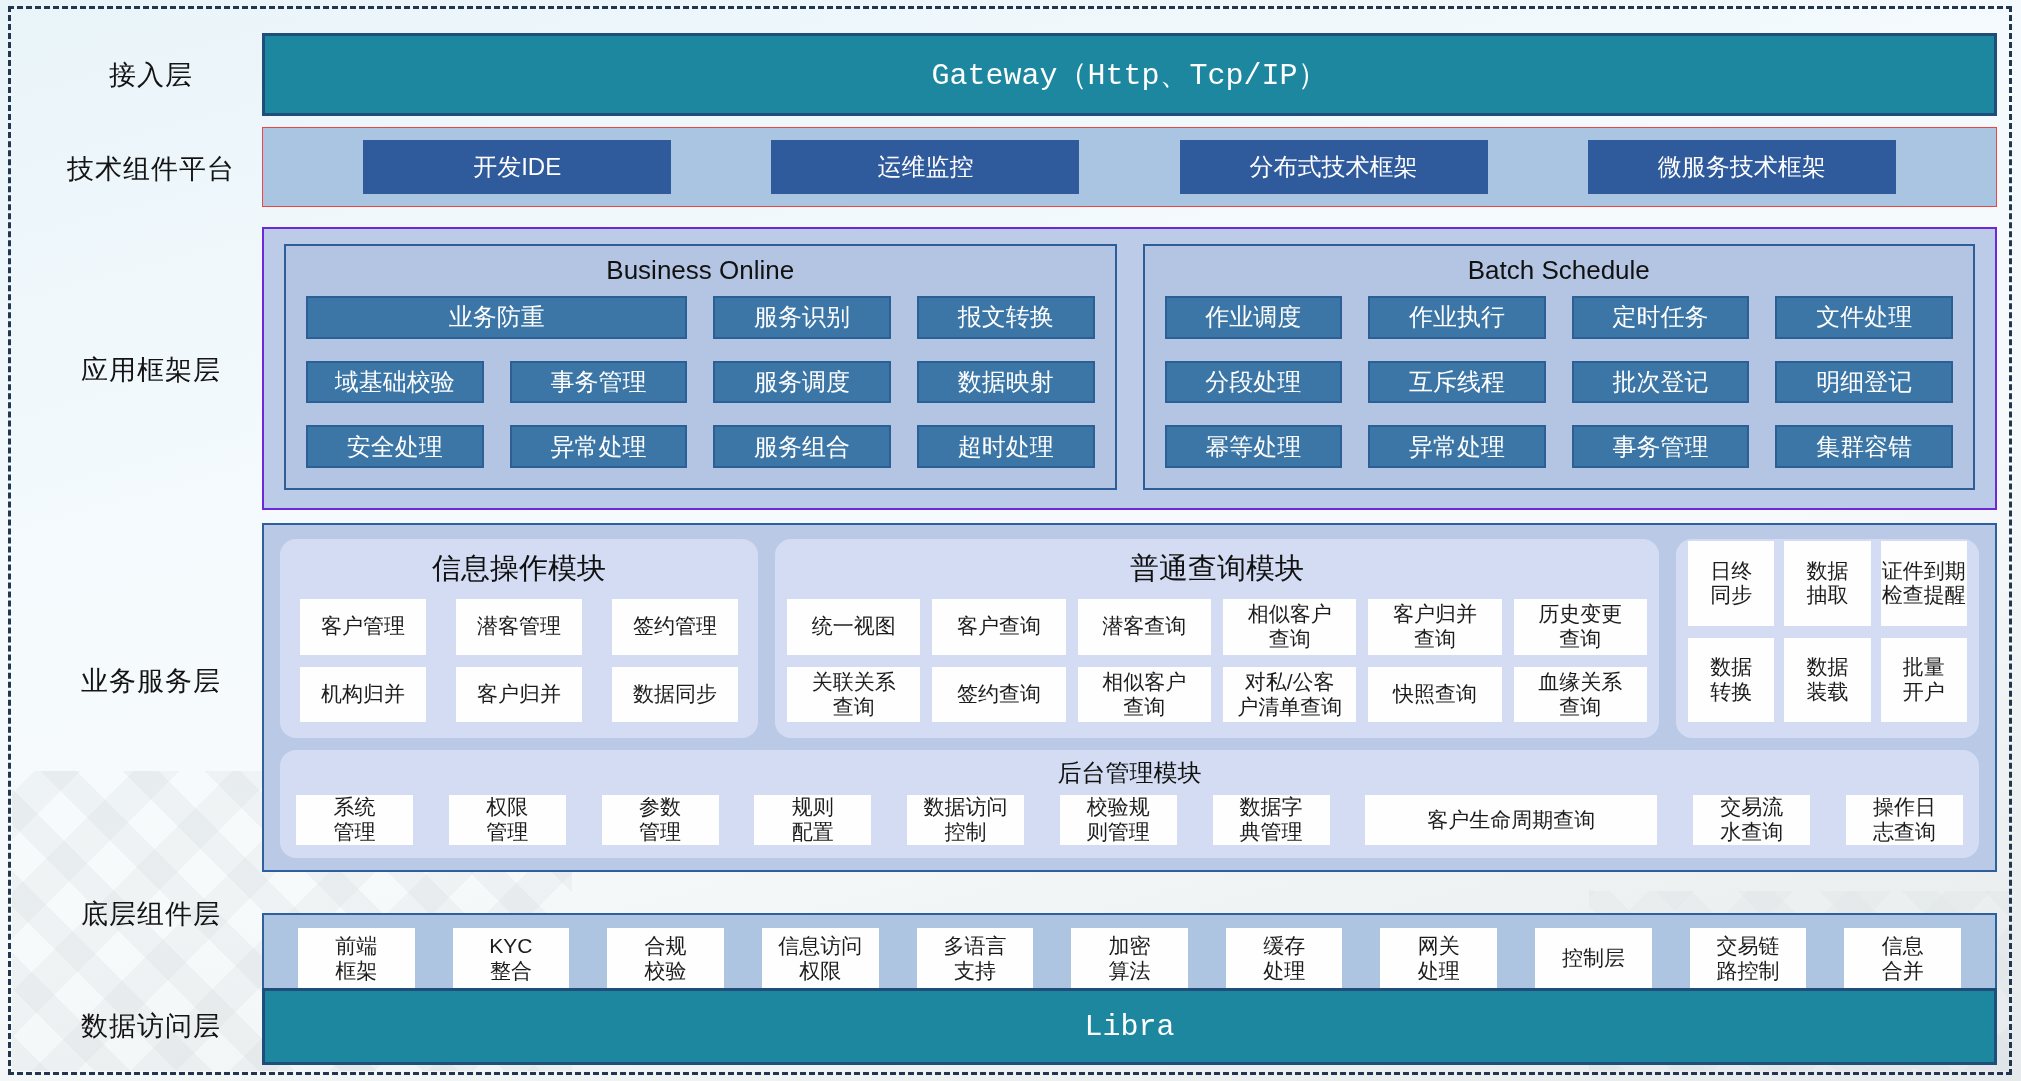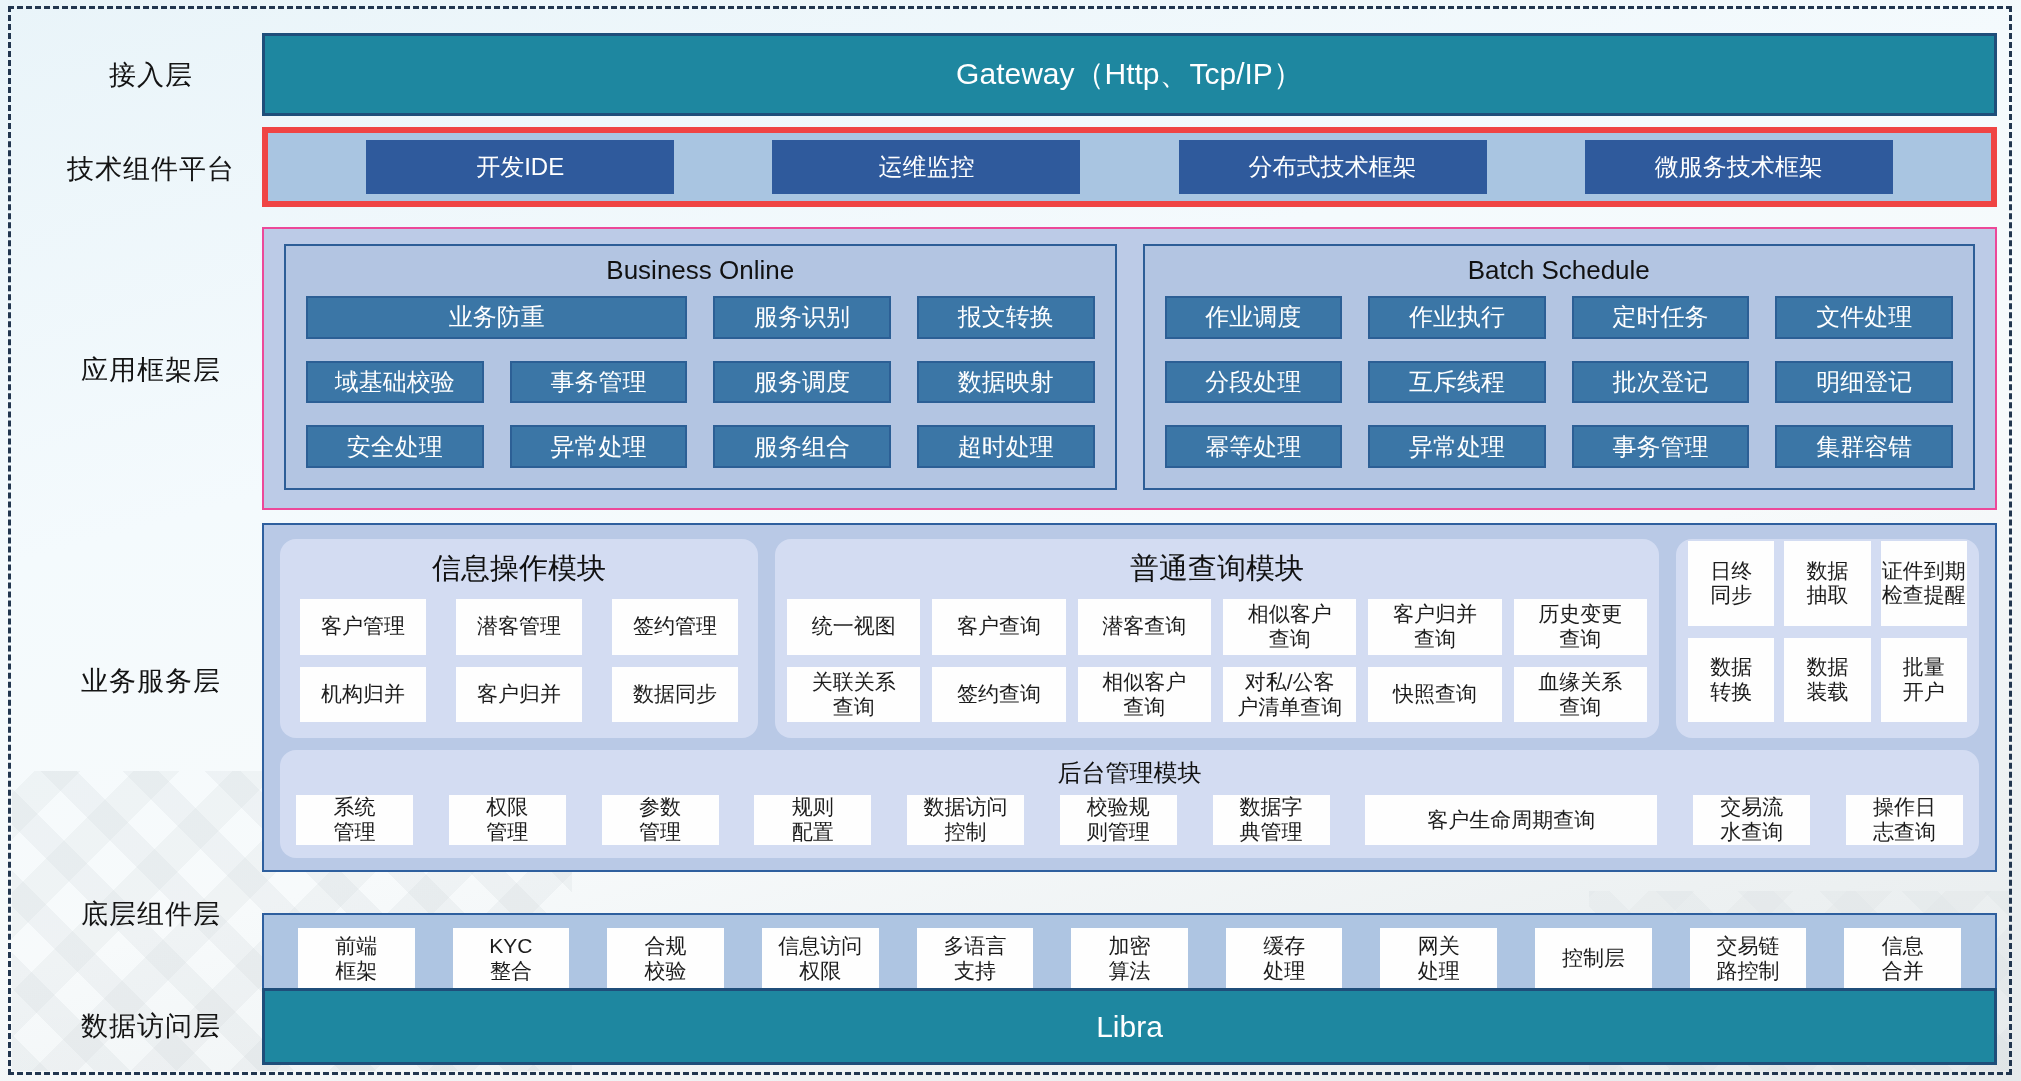--- a/index.html
+++ b/index.html
@@ -11,31 +11,31 @@
   .frame{position:absolute;left:8px;top:6px;right:9px;bottom:6px;border:3px dashed #22364f;pointer-events:none;}
   .cubes{position:absolute;left:12px;bottom:10px;width:560px;height:300px;opacity:.5;
     background:
       repeating-linear-gradient(45deg,rgba(170,180,186,.22) 0 26px,rgba(255,255,255,0) 26px 58px),
       repeating-linear-gradient(-45deg,rgba(150,160,166,.16) 0 32px,rgba(255,255,255,0) 32px 70px);}
   .cubes.right{left:auto;right:12px;width:420px;height:180px;opacity:.3;}
 
   .side-label{position:absolute;left:45px;width:212px;text-align:center;font-size:27px;color:#141414;letter-spacing:1px;}
 
   .teal-bar{position:absolute;left:262px;width:1735px;background:#1e87a0;border:3px solid #1f4e7a;
-    box-sizing:border-box;display:flex;align-items:center;justify-content:center;color:#fff;font-size:30px;}
+    box-sizing:border-box;display:flex;align-items:center;justify-content:center;color:#fff;font-size:30px;font-family:Liberation Mono, monospace;}
   .gateway-bar{top:33px;height:83px;}
   .libra-bar{top:988px;height:77px;}
 
   .tech-row{position:absolute;left:262px;top:127px;width:1735px;height:80px;background:#a9c5e1;
-    border:6px solid #ef4444;box-sizing:border-box;display:flex;align-items:center;justify-content:space-evenly;}
+    border:1px solid #ef4444;box-sizing:border-box;display:flex;align-items:center;justify-content:space-evenly;}
   .dark-box{width:308px;height:54px;background:#2f5a9c;color:#fff;font-size:24px;
     display:flex;align-items:center;justify-content:center;}
 
   .app-container{position:absolute;left:262px;top:227px;width:1735px;height:283px;background:#bccbe7;
-    border:2px solid #ec4899;box-sizing:border-box;display:flex;gap:26px;padding:15px 20px 18px;}
+    border:2px solid #6d28d9;box-sizing:border-box;display:flex;gap:26px;padding:15px 20px 18px;}
   .app-panel{flex:1;border:2px solid #2d5e97;background:#b3c5e2;display:flex;flex-direction:column;box-sizing:border-box;}
   .panel-title{text-align:center;font-size:26px;color:#111;padding:9px 0 10px;}
   .app-grid{display:grid;grid-template-columns:repeat(4,1fr);gap:22px 26px;padding:0 20px 20px;flex:1;}
   .steel-box{background:#3b76a6;border:2px solid #2c5f95;color:#fff;font-size:24px;
     display:flex;align-items:center;justify-content:center;box-sizing:border-box;}
 
   .svc-container{position:absolute;left:262px;top:523px;width:1735px;height:349px;background:#b9c9e6;
     border:2px solid #2e5f9e;box-sizing:border-box;padding:14px 16px 12px;display:flex;flex-direction:column;gap:12px;}
   .svc-top{display:flex;gap:17px;height:202px;}
   .svc-panel{background:#d3dcf2;border-radius:16px;display:flex;flex-direction:column;box-sizing:border-box;}

